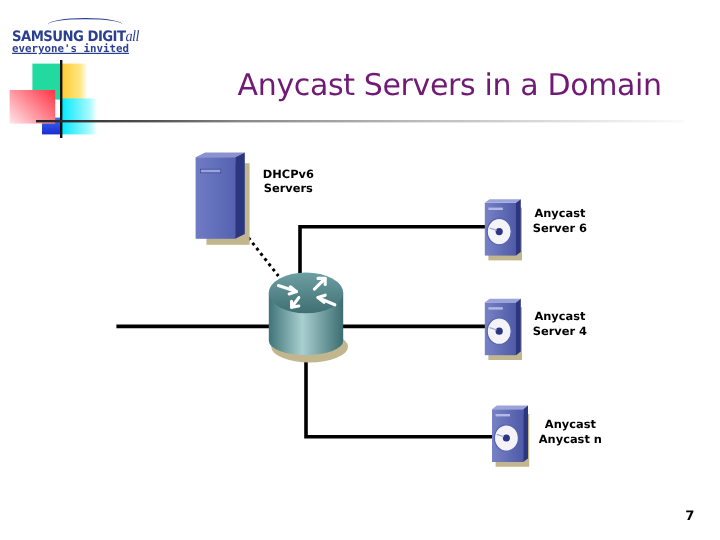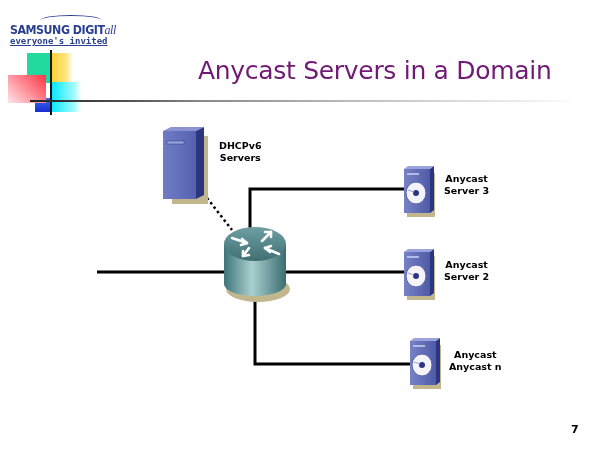--- a/index.html
+++ b/index.html
@@ -126,24 +126,24 @@
     <line x1="4" y1="24" x2="10" y2="26" stroke="#9aa3dc" stroke-width="1"></line>
   </g>
 </svg>
 
 <div class="label" style="left:219px;top:140px">
   <div>DHCPv6</div>
   <div>Servers</div>
 </div>
 <div class="label" style="left:444px;top:173px">
   <div>Anycast</div>
-  <div>Server 3</div>
+  <div>Server 6</div>
 </div>
 <div class="label" style="left:444px;top:259px">
   <div>Anycast</div>
-  <div>Server 2</div>
+  <div>Server 4</div>
 </div>
 <div class="label" style="left:449px;top:349px">
   <div>Anycast</div>
   <div>Anycast n</div>
 </div>
 
 <div class="abs" id="page-number">7</div>
 
 </body></html>

